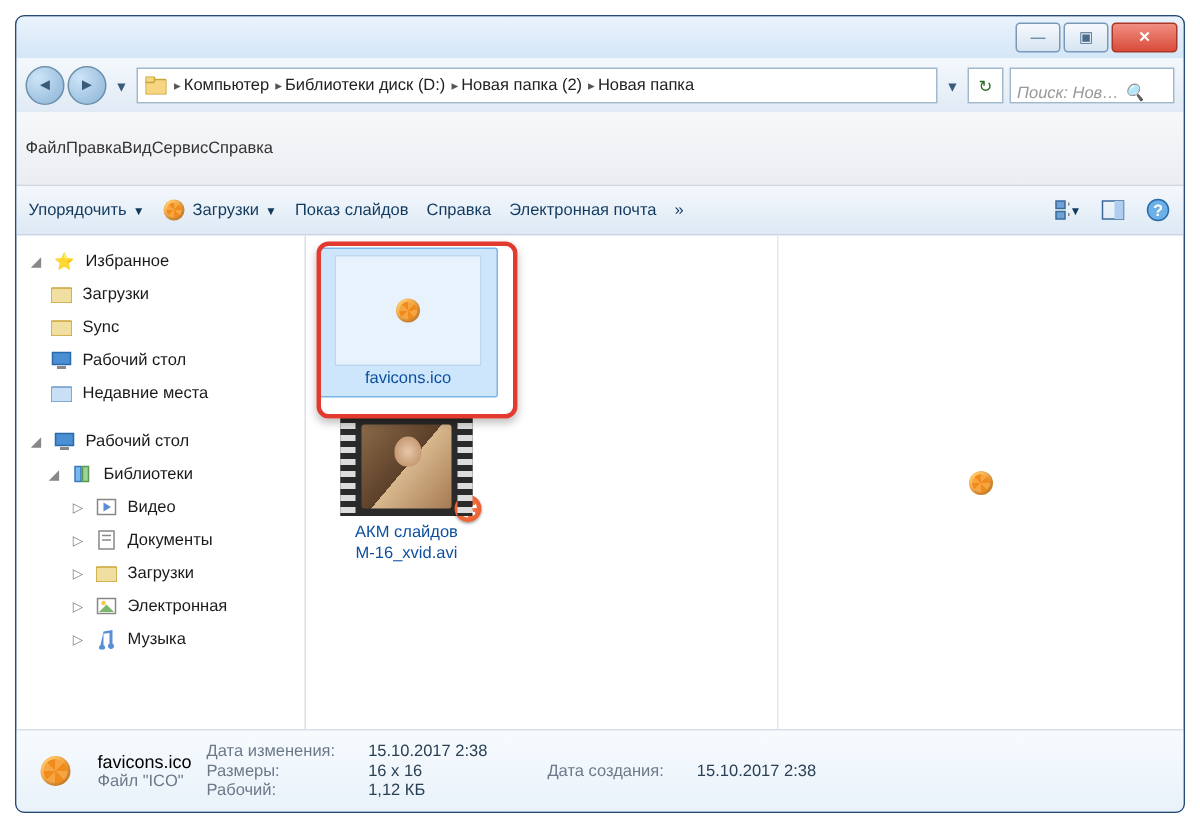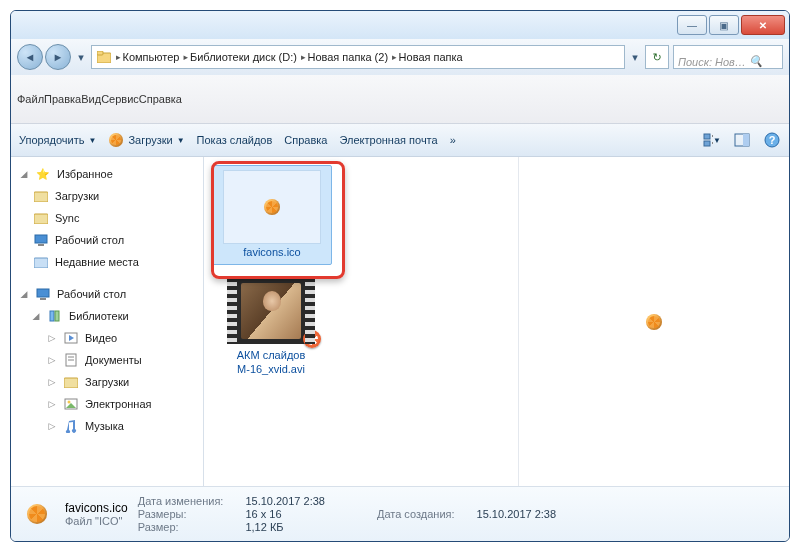--- a/index.html
+++ b/index.html
@@ -311,23 +311,23 @@
       <div class="statname">favicons.ico</div>
       <div class="stattype">Файл "ICO"</div>
     </div>
     <div class="statgrid">
       <div class="statlbl">Дата изменения:</div>
         <div class="statval">15.10.2017 2:38</div>
       <div></div>
       <div class="statlbl">Размеры:</div>
         <div class="statval">16 x 16</div>
       <div></div>
-      <div class="statlbl">Размер:</div>
+      <div class="statlbl">Рабочий:</div>
         <div class="statval">1,12 КБ</div>
       <div></div>
     </div>
-    <div class="statgrid" style="margin-left:20px">
+    <div class="statgrid" style="margin-left:8px">
       <div class="statlbl">Дата создания:</div>
         <div class="statval">15.10.2017 2:38</div>
     </div>
   </div>
 
 </div>
 
 </body></html>

